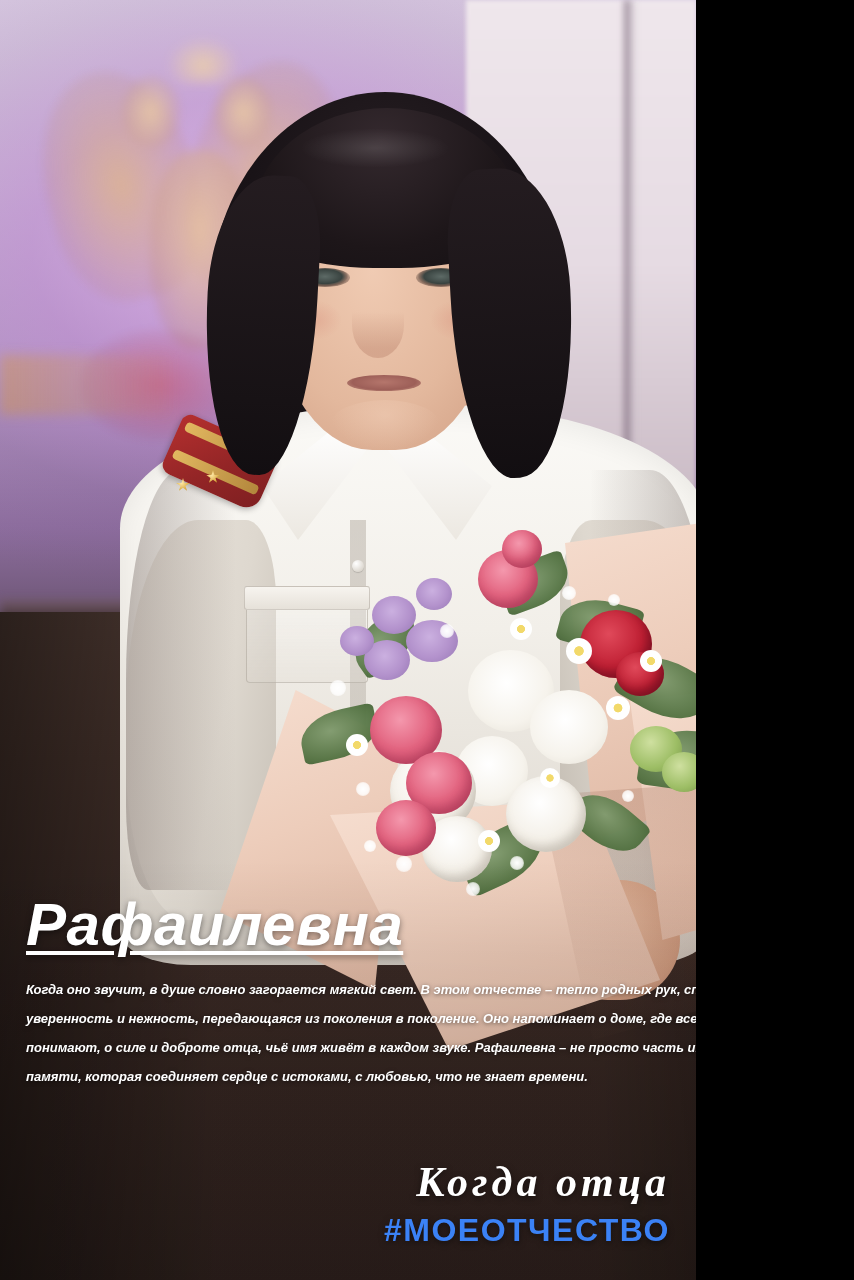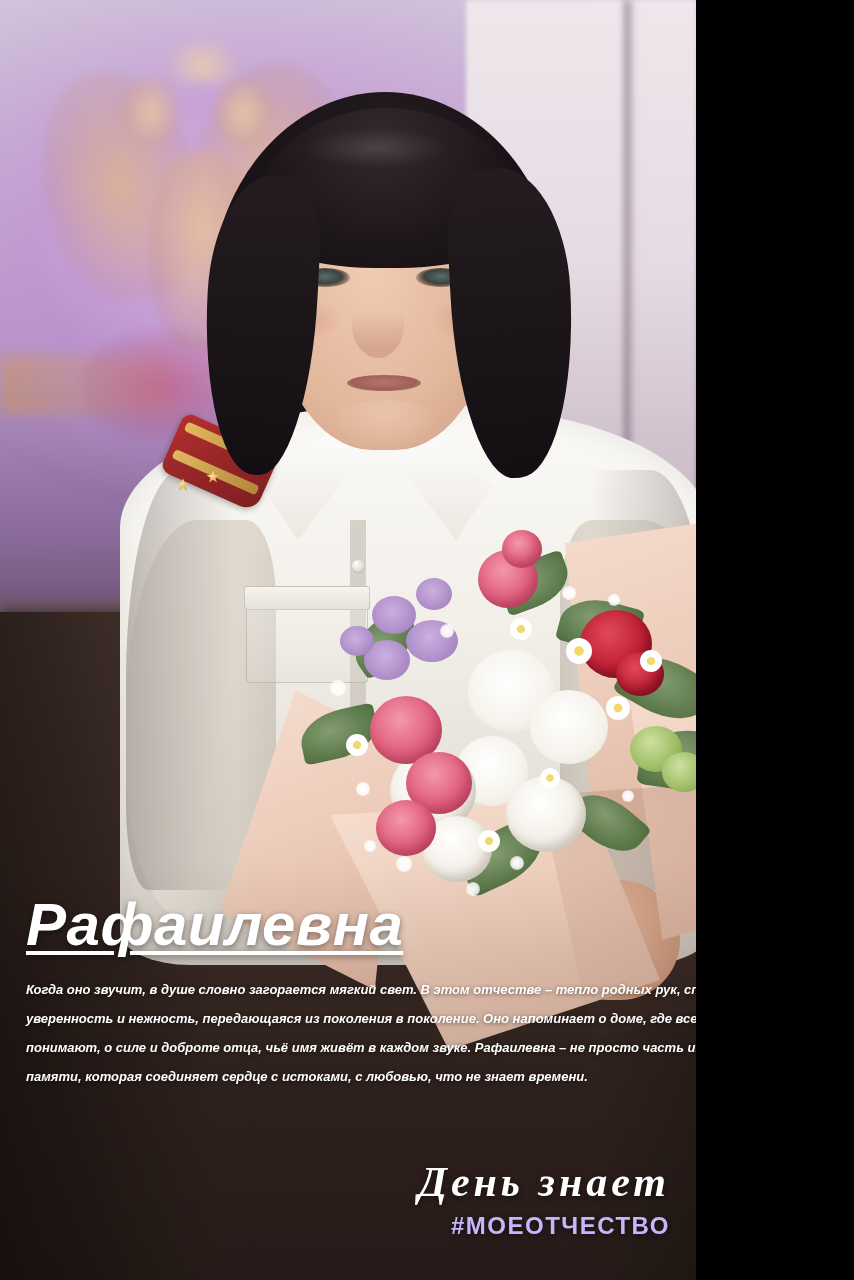--- a/index.html
+++ b/index.html
@@ -390,24 +390,24 @@
     font-size: 42px;
     letter-spacing: 4px;
     color: #ffffff;
     text-shadow: 0 2px 6px rgba(0,0,0,0.5);
     white-space: nowrap;
   }
 
   .hashtag {
     position: absolute;
     right: 26px; top: 1212px;
-    font-size: 24px;
+    font-size: 32px;
     font-weight: 700;
     letter-spacing: 1.5px;
-    color: #c4b5fd;
+    color: #3b82f6;
     text-shadow: 0 2px 6px rgba(0,0,0,0.5);
     white-space: nowrap;
   }
 </style>
 </head>
 <body>
 
 <div class="poster">
 
   <div class="scene">
@@ -535,17 +535,17 @@
     <div class="flower gyp" style="left:154px;top:340px;width:12px;height:12px;"></div>
     <div class="flower gyp" style="left:412px;top:290px;width:12px;height:12px;"></div>
   </div>
 
   <div class="overlay"></div>
 
   <div class="headline">Рафаилевна</div>
 
   <div class="body-text">Когда оно звучит, в душе словно загорается мягкий свет. В этом отчестве – тепло родных рук, спокойная уверенность и нежность, передающаяся из поколения в поколение. Оно напоминает о доме, где всегда ждут и понимают, о силе и доброте отца, чьё имя живёт в каждом звуке. Рафаилевна – не просто часть имени, а тихая нить памяти, которая соединяет сердце с истоками, с любовью, что не знает времени.</div>
 
-  <div class="signature">День знает</div>
+  <div class="signature">Когда отца</div>
 
   <div class="hashtag">#МОЕОТЧЕСТВО</div>
 
 </div>
 
 </body></html>

